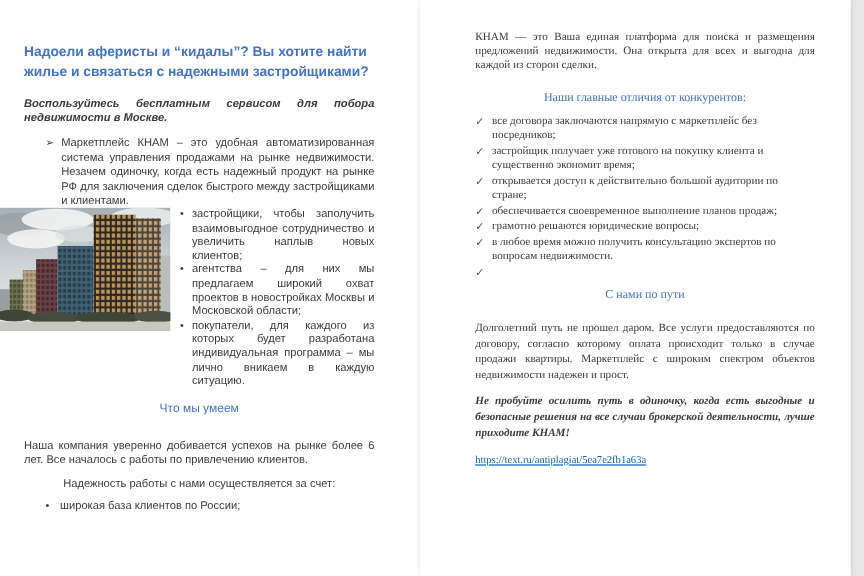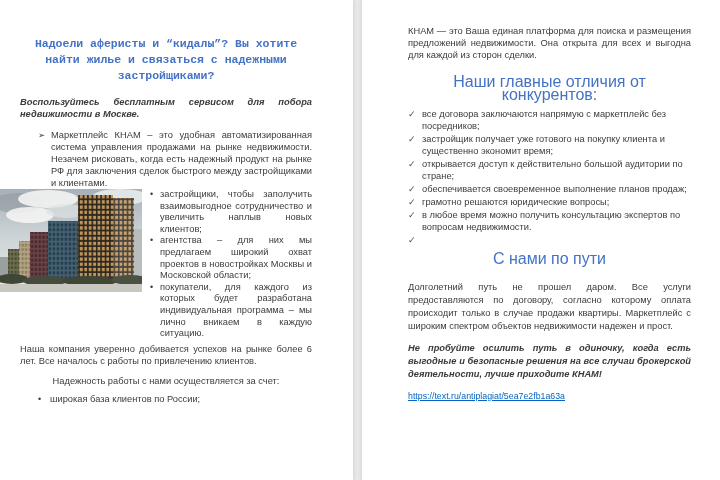--- a/index.html
+++ b/index.html
@@ -11,33 +11,32 @@
     position:relative;
     overflow:hidden;
   }
   .page {
     position:absolute; top:0; height:480px;
     background:#ffffff;
     box-shadow:0 0 4px rgba(0,0,0,0.12);
     box-sizing:border-box;
   }
   #page1 { left:0; width:353px; }
-  #page2 { left:362px; width:359px; }
+  #page2 { left:350px; width:359px;font-family:Liberation Serif, serif; }
 
   .p1-inner { padding:36px 41px 0 20px; }
   .p2-inner { padding:25px 30px 0 46px; }
 
   .doc-title {
     color:#4472C4; font-weight:bold;
     font-size:11.5px; line-height:16px;
-    text-align:center;
-    font-family:Liberation Mono, monospace;
+    text-align:left;
   }
   .h-blue {
-    color:#4472C4; font-size:16px; line-height:13px;
+    color:#4472C4; font-size:10px; line-height:13px;
     text-align:center;
   }
   .h-blue.bold { font-weight:bold; text-align:left; }
   .body-text {
     font-size:9.3px; line-height:12px;
     text-align:justify;
   }
   .italic-bold { font-style:italic; font-weight:bold; }
 
   .intro-para { margin-top:12px; }
@@ -46,21 +45,21 @@
 
   .knam-heading { margin:14px 0 4px 142px; }
   .cols { display:flex; margin-left:-20px; }
   .photo-wrap { flex:0 0 142px; width:142px; height:103px; }
   .col-text { flex:1; margin-left:8px; }
   .col-bullet { display:flex; }
   .col-bullet .dot { width:10px; flex:0 0 10px; font-size:9px; line-height:11.6px; }
   .col-bullet .txt { flex:1; font-size:9.3px; line-height:11.6px; text-align:justify; }
 
   .skills-heading { margin-top:10px; }
-  .skills-p1 { margin-top:3px; }
+  .skills-p1 { margin-top:18px; }
   .skills-p2 { margin-top:8px; font-weight:bold; }
   .skills-p3 { margin-top:8px; text-align:center; }
   .dot-list { margin-top:6px; }
   .dot-row { display:flex; margin-left:18px; }
   .dot-row .dot { width:12px; flex:0 0 12px; font-size:9px; line-height:12px; }
   .dot-row .txt { flex:1; font-size:9.3px; line-height:12px; text-align:justify; }
 
   .adv-heading { margin-top:14px; }
   .check-list { margin-top:7px; }
   .check-row { display:flex; margin-bottom:1px; }
@@ -80,21 +79,21 @@
 
 <div class="page" id="page1">
   <div class="p1-inner">
 
     <div class="doc-title">Надоели аферисты и “кидалы”? Вы хотите найти жилье и связаться с надежными застройщиками?</div>
 
     <div class="body-text italic-bold intro-para">Воспользуйтесь бесплатным сервисом для побора недвижимости в Москве.</div>
 
     <div class="arrow-row">
       <span class="arrow-marker">➢</span>
-      <span class="body-text">Маркетплейс КНАМ – это удобная автоматизированная система управления продажами на рынке недвижимости. Незачем рисковать, когда есть надежный продукт на рынке РФ для заключения сделок быстрого между застройщиками и клиентами.</span>
+      <span class="body-text">Маркетплейс КНАМ – это удобная автоматизированная система управления продажами на рынке недвижимости. Незачем одиночку, когда есть надежный продукт на рынке РФ для заключения сделок быстрого между застройщиками и клиентами.</span>
     </div>
 
 
     <div class="cols">
       <div class="photo-wrap">
         <svg width="142" height="103" viewBox="0 0 142 103">
           <defs>
             <linearGradient id="sky" x1="0" y1="0" x2="0" y2="1">
               <stop offset="0" stop-color="#a7b0b8"></stop>
               <stop offset="0.45" stop-color="#ccd3d6"></stop>
@@ -152,20 +151,21 @@
           <span class="dot">•</span>
           <span class="txt">агентства – для них мы предлагаем широкий охват проектов в новостройках Москвы и Московской области;</span>
         </div>
         <div class="col-bullet">
           <span class="dot">•</span>
           <span class="txt">покупатели, для каждого из которых будет разработана индивидуальная программа – мы лично вникаем в каждую ситуацию.</span>
         </div>
       </div>
     </div>
 
+    <div class="h-blue skills-heading">Что мы умеем</div>
     <div class="body-text skills-p1">Наша компания уверенно добивается успехов на рынке более 6 лет. Все началось с работы по привлечению клиентов.</div>
     <div class="body-text skills-p3">Надежность работы с нами осуществляется за счет:</div>
 
     <div class="dot-list">
       <div class="dot-row">
         <span class="dot">•</span>
         <span class="txt">широкая база клиентов по России;</span>
       </div>
 
     </div>

